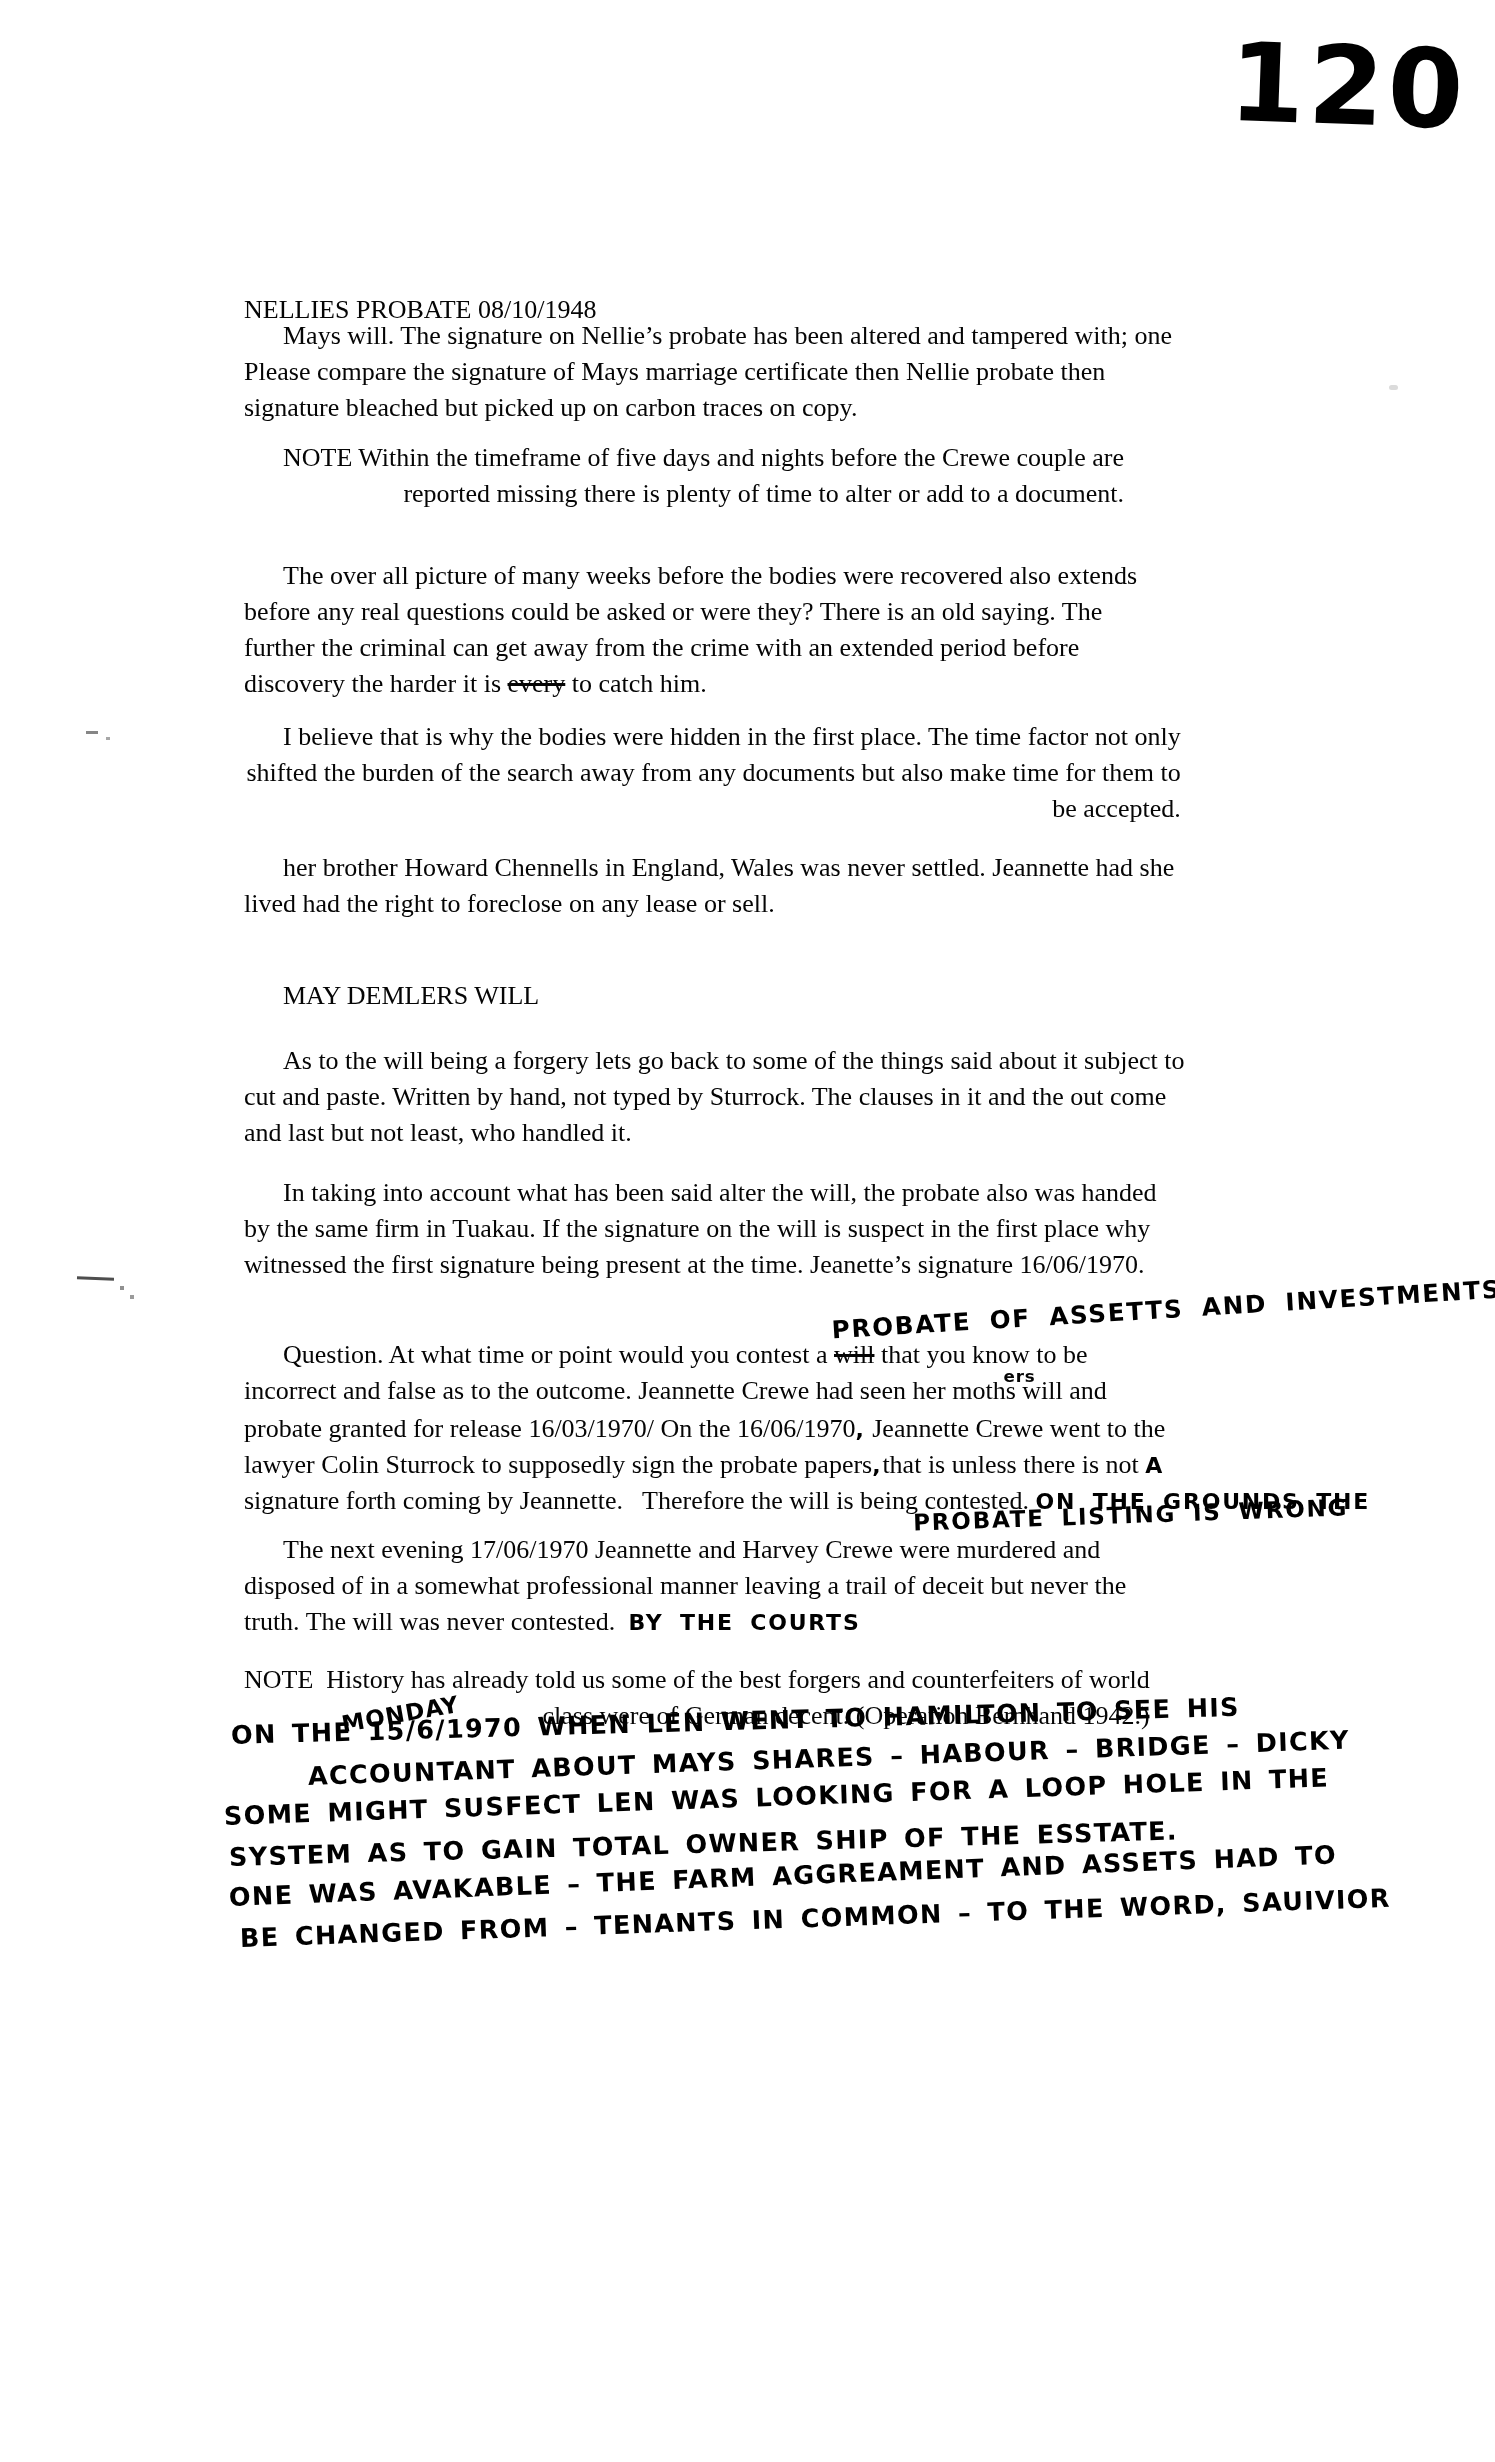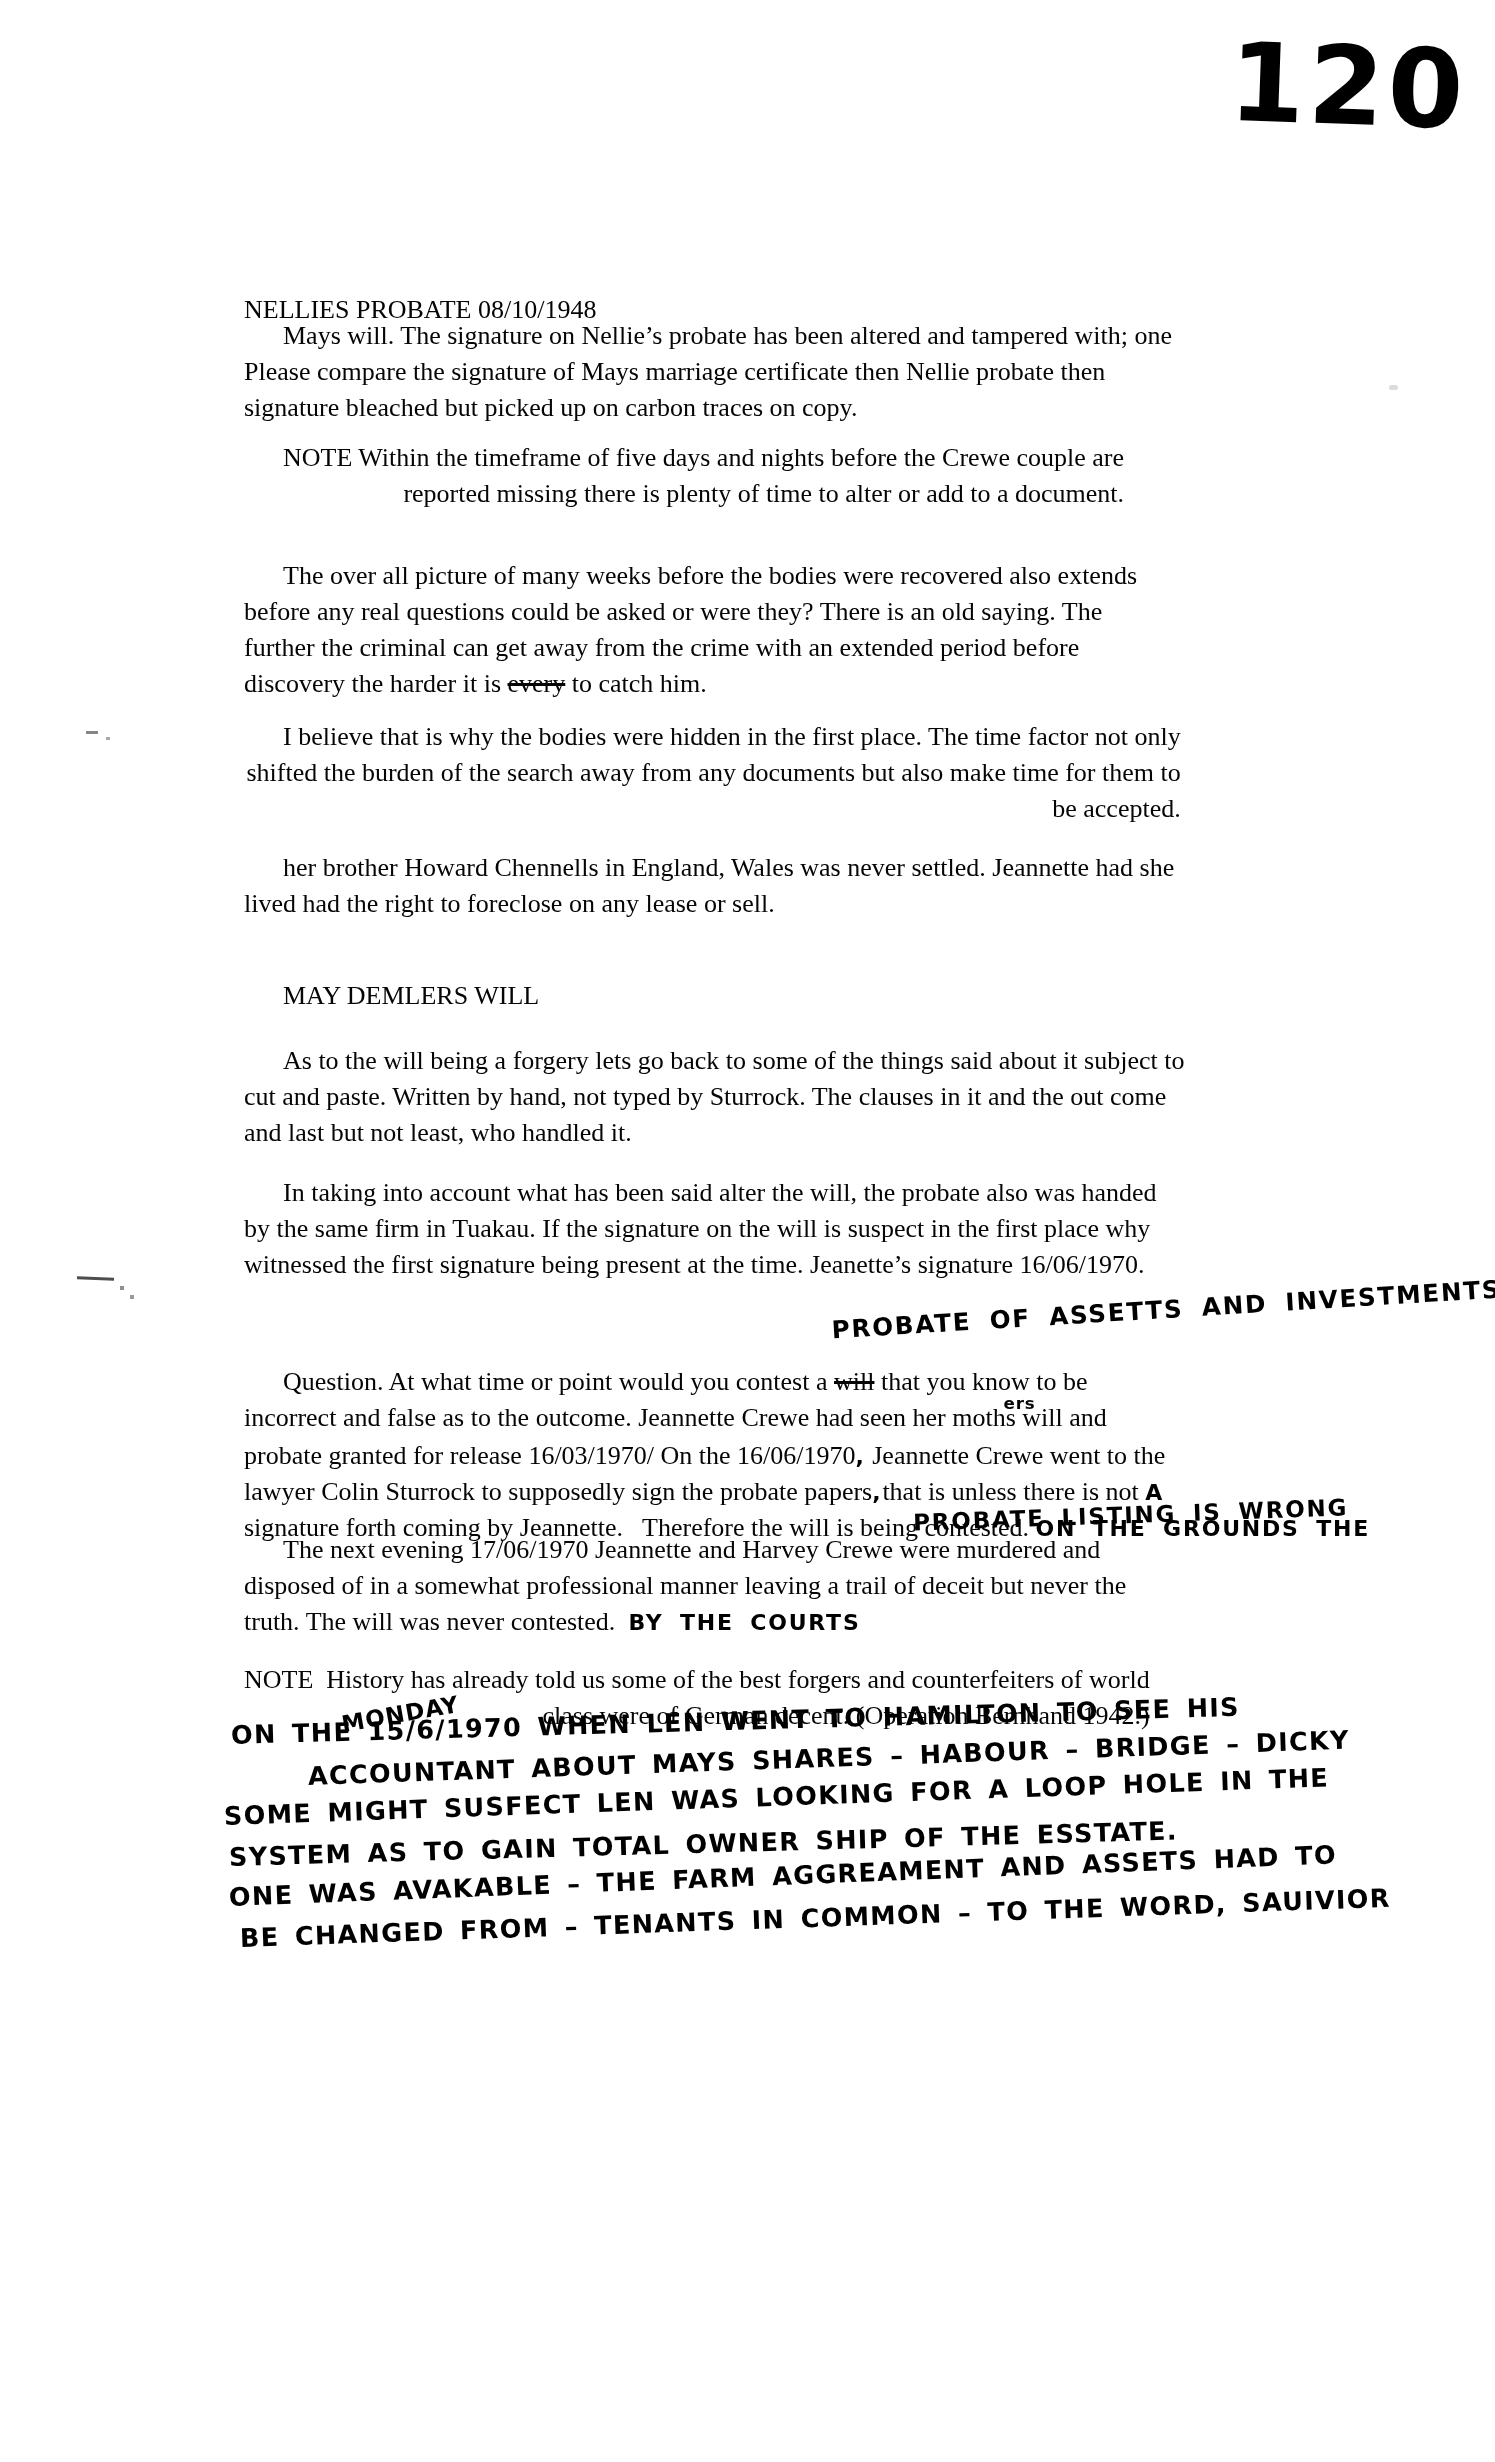--- a/index.html
+++ b/index.html
@@ -82,21 +82,21 @@
   <div class="typed ind" style="top:1043px;">
       <div class="line">As to the will being a forgery lets go back to some of the things said about it subject to</div>
       <div class="line">cut and paste. Written by hand, not typed by Sturrock. The clauses in it and the out come</div>
       <div class="line">and last but not least, who handled it.</div>
     </div>
   <div class="typed ind" style="top:1175px;">
       <div class="line">In taking into account what has been said alter the will, the probate also was handed</div>
       <div class="line">by the same firm in Tuakau. If the signature on the will is suspect in the first place why</div>
       <div class="line">witnessed the first signature being present at the time. Jeanette’s signature 16/06/1970.</div>
     </div>
-  <div class="typed ind" style="top:1337px;margin-top:27px;">
+  <div class="typed ind" style="top:1337px;">
       <div class="line">Question. At what time or point would you contest a <s>will</s> that you know to be</div>
       <div class="line">incorrect and false as to the outcome. Jeannette Crewe had seen her moths<span class="hwsup">ers</span> will and</div>
       <div class="line">probate granted for release 16/03/1970/ On the 16/06/1970<span class="hw">,</span> Jeannette Crewe went to the</div>
       <div class="line">lawyer Colin Sturrock to supposedly sign the probate papers<span class="hw">,</span>that is unless there is not <span class="hw">A</span></div>
       <div class="line">signature forth coming by Jeannette.   Therefore the will is being contested. <span class="hw">ON THE GROUNDS THE</span></div>
     </div>
   <div class="typed ind" style="top:1532px;">
       <div class="line">The next evening 17/06/1970 Jeannette and Harvey Crewe were murdered and</div>
       <div class="line">disposed of in a somewhat professional manner leaving a trail of deceit but never the</div>
       <div class="line">truth. The will was never contested.  <span class="hw">BY THE COURTS</span></div>

